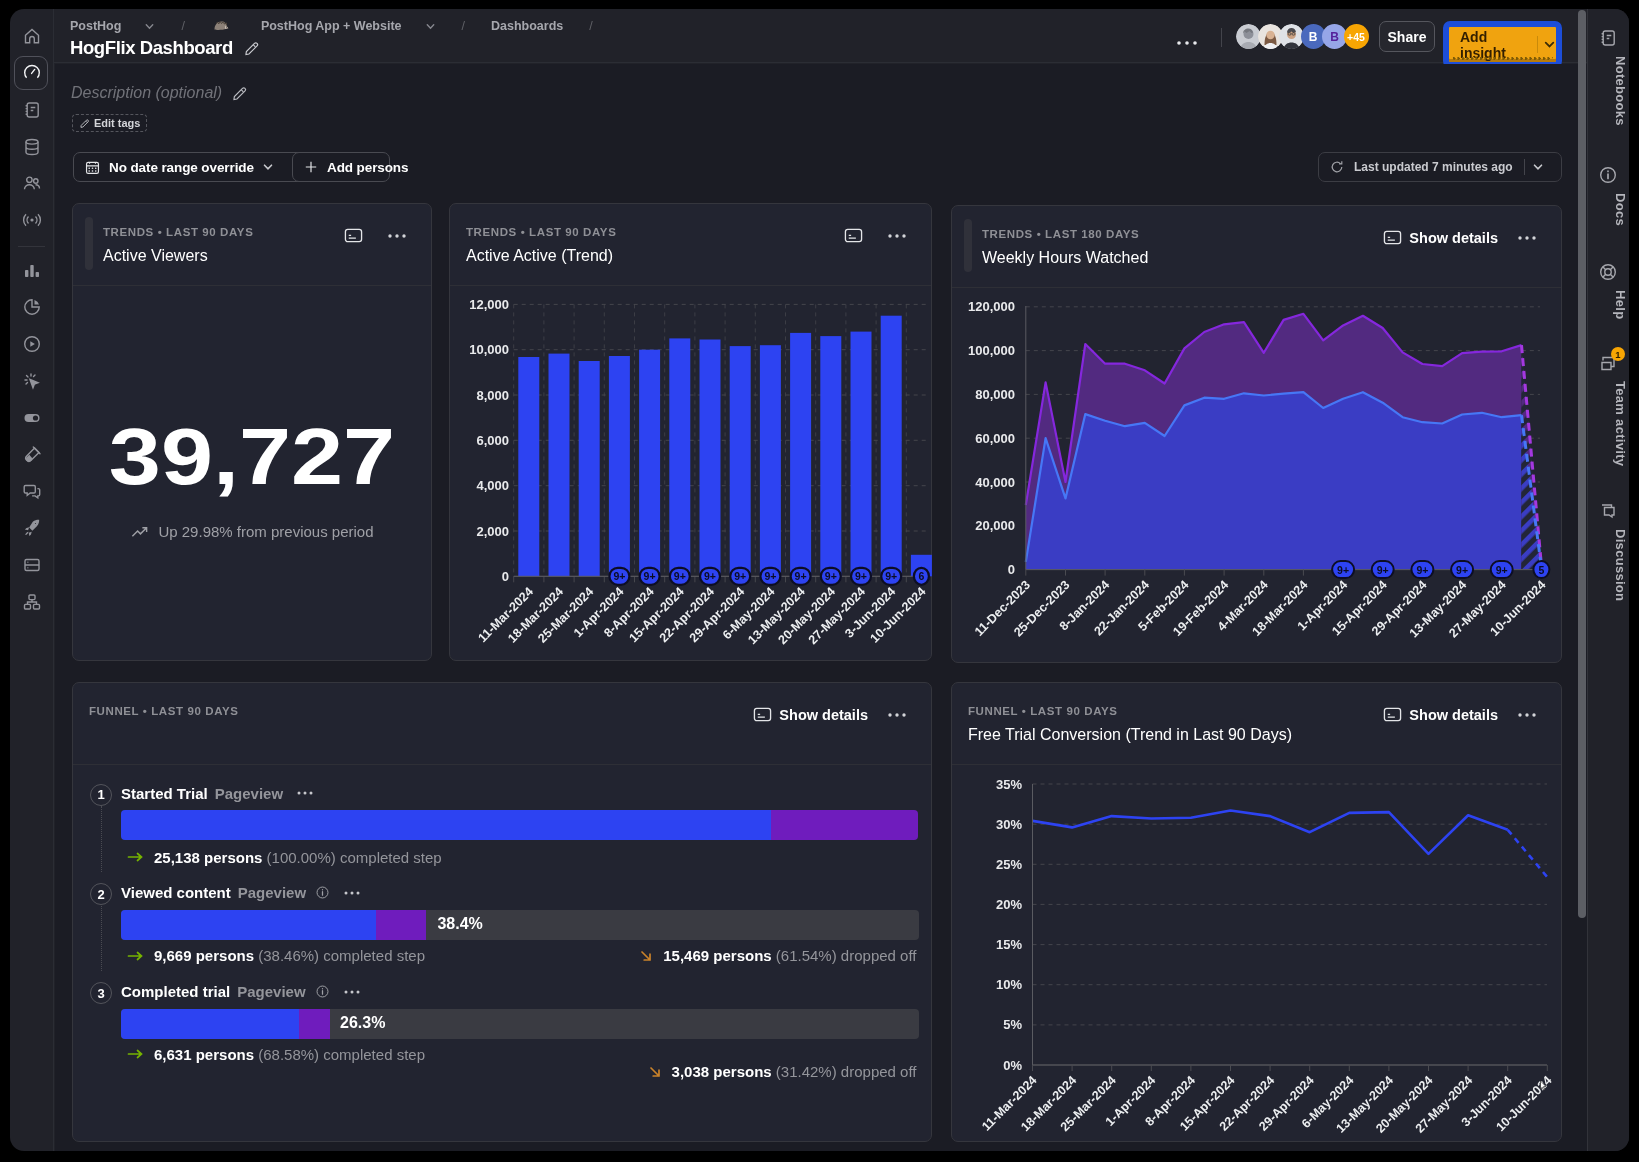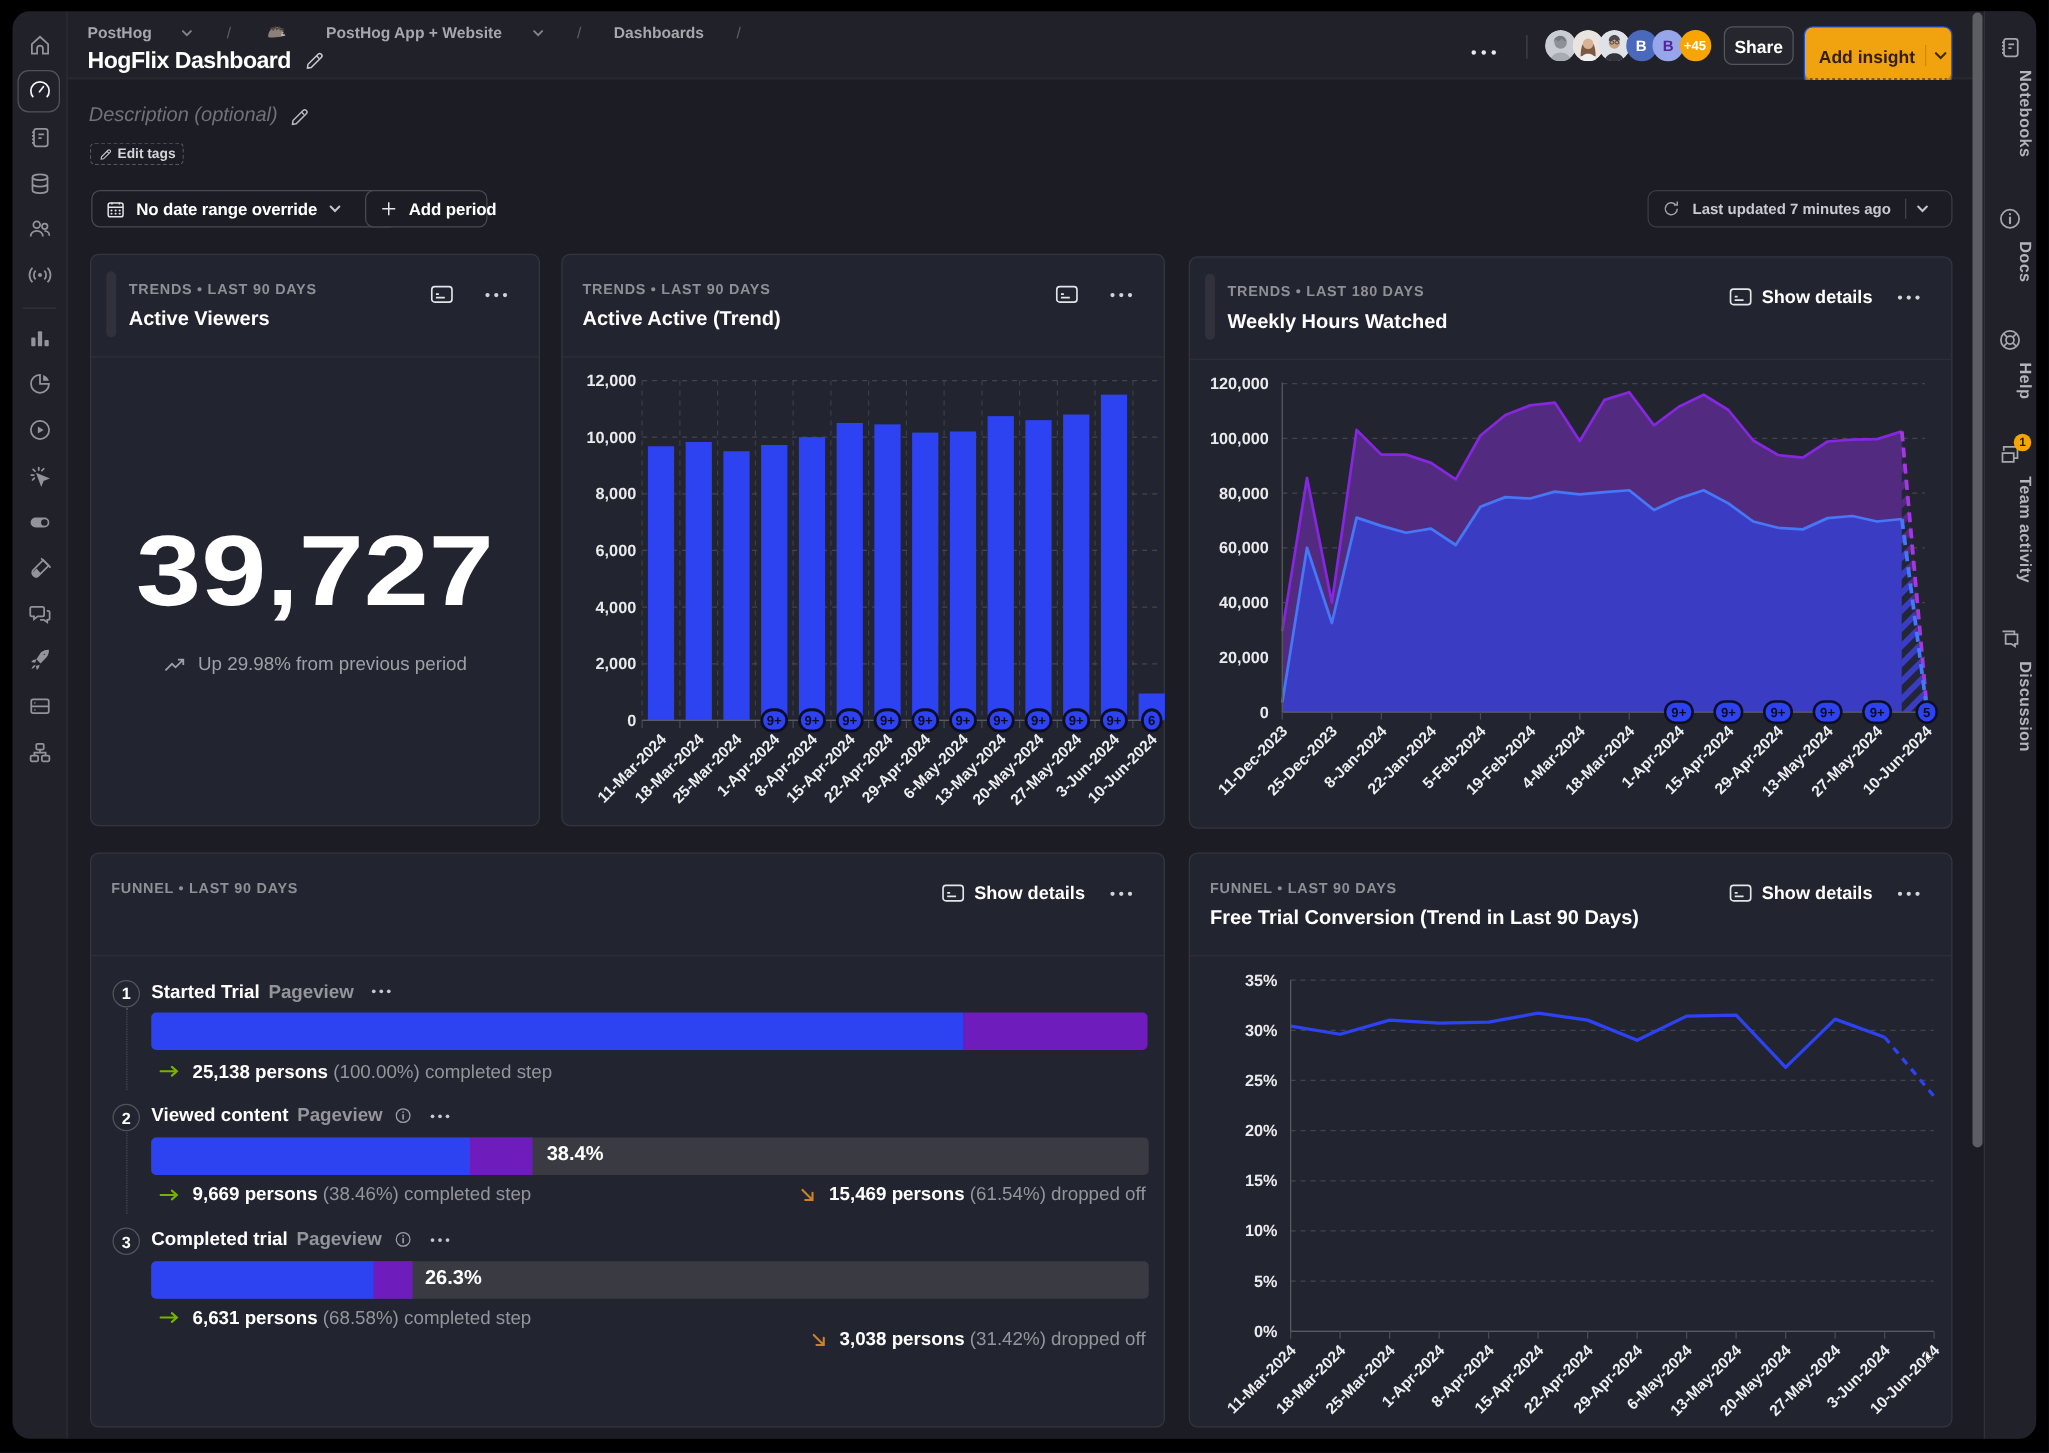--- a/index.html
+++ b/index.html
@@ -25,21 +25,21 @@
        overflow:hidden; display:flex; align-items:center; justify-content:center;
        font-size:12px; font-weight:700; }
 .av:first-child { margin-left:0 }
 .avB1 { background:#4a69bd; color:#fff; }
 .avB2 { background:#96a6e8; color:#55229b; }
 .av45 { background:#f7a503; color:#fff; font-size:10.5px; }
 .share { position:absolute; left:1325px; top:12px; width:56px; height:31px; border:1px solid #55565d;
           border-radius:7px; color:#fff; font-size:14px; font-weight:700; display:flex;
           align-items:center; justify-content:center; background:#26272e; }
 .addin { position:absolute; left:1389px; top:12px; width:119px; height:47px; background:#f0a30f;
-          border:1px solid #1d4ed8; border-radius:7px; display:flex; align-items:center;
+          border:6px solid #1d4ed8; border-radius:7px; display:flex; align-items:center;
           box-shadow:inset 0 -3px 0 rgba(80,50,0,.35); }
 .addin::after { content:''; position:absolute; left:3px; right:3px; bottom:1px; height:5px;
   background-image:radial-gradient(circle at 2px 2.5px,#7d5a06 1.3px,transparent 1.4px); background-size:4.5px 5px; border-radius:0 0 6px 6px; }
 .addin-t { color:#331f00; font-size:14px; font-weight:700; margin-left:11px; }
 .addin-sep { width:1px; height:17px; background:#c98a0a; margin-left:8px; margin-right:5px; }
 .content { position:absolute; left:45px; top:55px; width:1532px; height:1087px; background:#1b1c24; }
 .desc { position:absolute; left:16px; top:20px; font-size:16px; font-style:italic; color:#717279;
          display:flex; align-items:center; }
 .dpen { margin-left:9px; display:flex; font-style:normal; }
 .etags { position:absolute; left:17px; top:50px; height:18px; padding:0 6px; border:1px dashed #55565d;
@@ -50,21 +50,21 @@
 .datebtn { left:18px; width:245px; padding:0 10px; }
 .addfbtn { left:237px; width:98px; padding:0 10px; }
 .updbtn  { left:1263px; width:244px; padding:0 10px; border-color:#3c3d44; }
 .btxt { color:#fff; font-size:13.5px; font-weight:700; margin:0 8px; letter-spacing:-0.1px; }
 .btxt2 { color:#c9cacf; font-size:12px; font-weight:700; margin:0 9px; }
 .vsep { width:1px; height:16px; background:#43444b; margin-right:7px; margin-left:2px; }
 .card { position:absolute; background:#222430; border:1px solid #35363d; border-radius:7px; }
 .chead { position:absolute; left:0; top:0; right:0; height:82px; border-bottom:1px solid #2e2f36; }
 .handle { position:absolute; left:12px; top:13px; width:8px; height:53px; border-radius:4px; background:#30313a; }
 .cmeta { margin-top:22px; font-size:11.5px; font-weight:700; letter-spacing:.6px; color:#8f9096; }
-.ctitle { margin-top:9px; font-size:16px; font-weight:700; color:#fff; }
+.ctitle { margin-top:9px; font-size:16px; font-weight:400; color:#fff; }
 .chead-r { position:absolute; top:22px; right:21px; display:flex; align-items:center; z-index:3; }
 .showdet { color:#fff; font-size:14.5px; font-weight:700; margin-left:7px; }
 .hdots { margin-left:16px; display:flex; }
 .bignum { position:absolute; left:0; right:0; top:207px; text-align:center; color:#fff;
            font-size:80px; font-weight:700; transform:scaleX(1.17); }
 .bigsub { position:absolute; left:0; right:0; top:318px; display:flex; align-items:center;
            justify-content:center; gap:9px; color:#9fa0a6; font-size:15px; }
 .fstep-circ { position:absolute; left:17px; width:22px; height:22px; border:1.5px solid #53545b;
                border-radius:50%; color:#fff; font-size:13px; font-weight:700; display:flex;
                align-items:center; justify-content:center; }
@@ -267,21 +267,21 @@
         </svg>
         <span class="btxt">No date range override</span>
         <svg width="12" height="12" viewBox="0 0 12 12" fill="none" stroke="#c6c7cc" stroke-width="1.6" stroke-linecap="round">
           <path d="M2.5 4.2 6 7.8l3.5-3.6"></path>
         </svg>
       </div>
       <div class="btn addfbtn">
         <svg width="16" height="16" viewBox="0 0 20 20" fill="none" stroke="#e4e5e8" stroke-width="1.5">
           <path d="M10 3.5v13M3.5 10h13"></path>
         </svg>
-        <span class="btxt">Add period</span>
+        <span class="btxt">Add persons</span>
       </div>
       <div class="btn updbtn">
         <svg width="16" height="16" viewBox="0 0 20 20" fill="none" stroke="#9fa0a6" stroke-width="1.5">
           <path d="M16 10a6 6 0 1 1-1.8-4.3M16 2.8v3.4h-3.4"></path>
         </svg>
         <span class="btxt2">Last updated 7 minutes ago</span>
         <span class="vsep"></span>
         <svg width="12" height="12" viewBox="0 0 12 12" fill="none" stroke="#c6c7cc" stroke-width="1.6" stroke-linecap="round">
           <path d="M2.5 4.2 6 7.8l3.5-3.6"></path>
         </svg>

